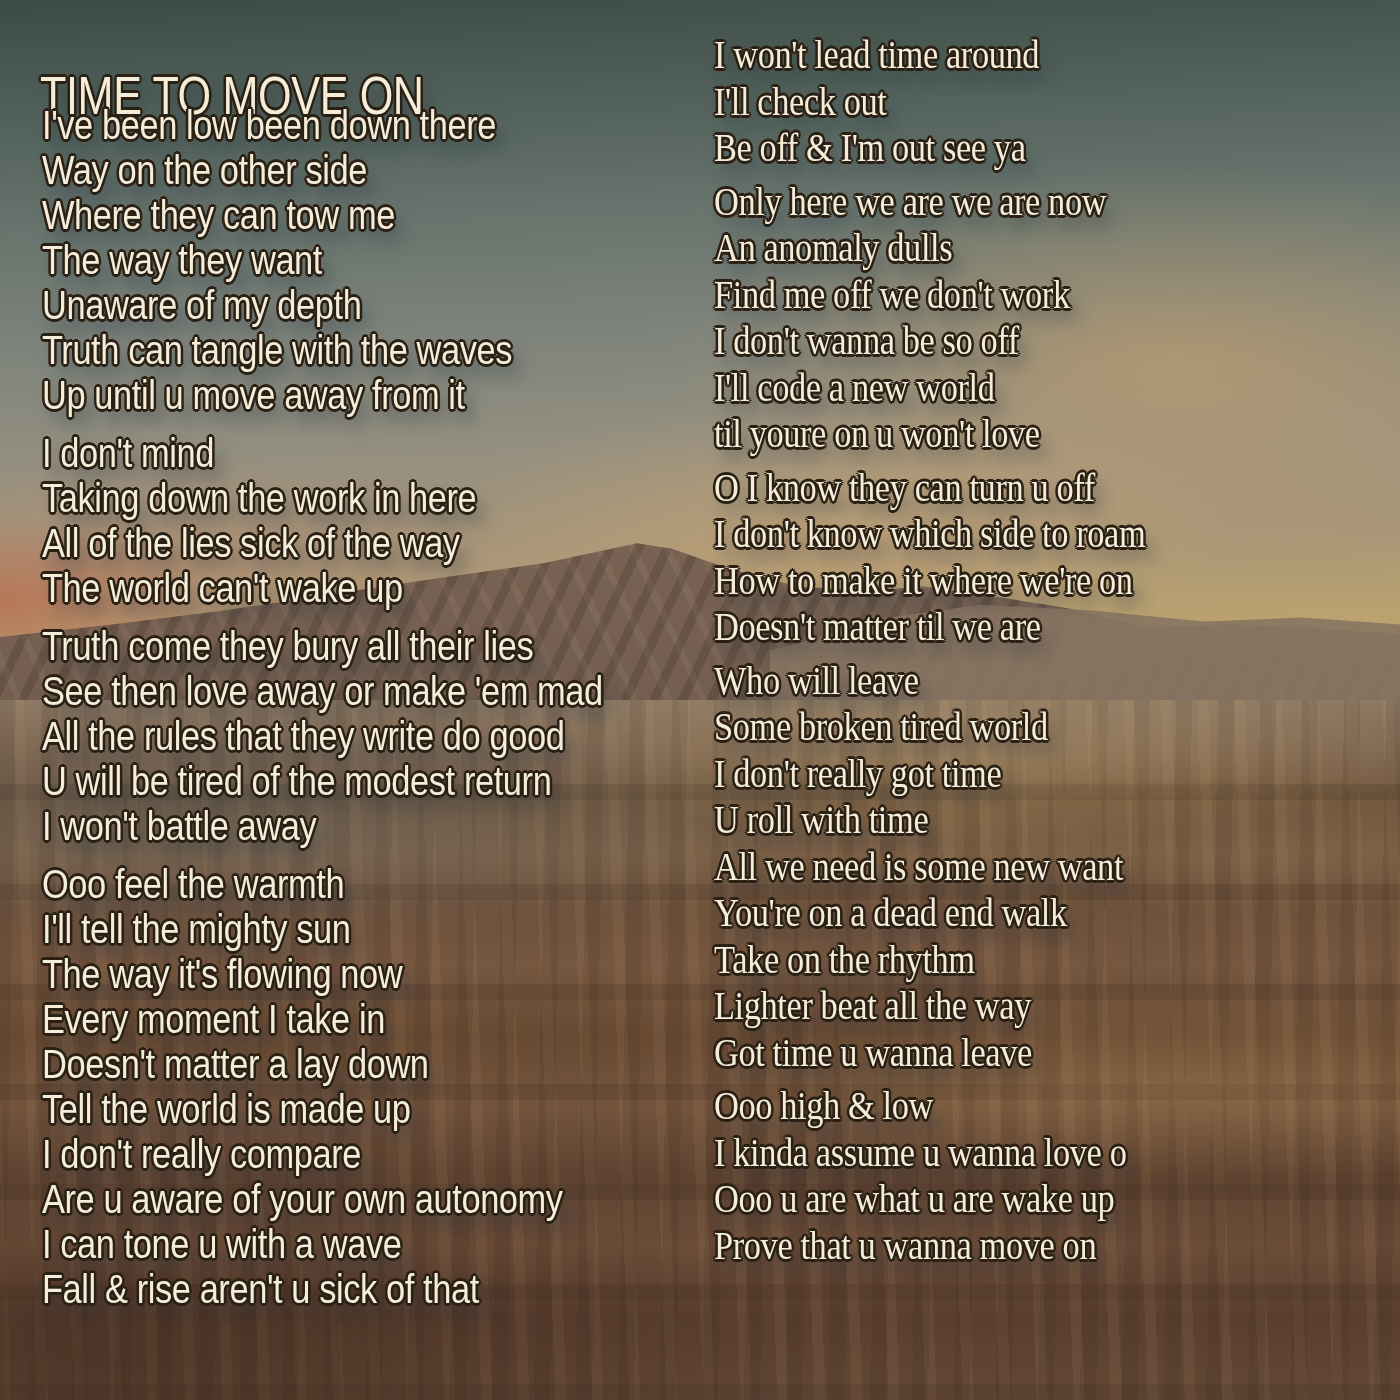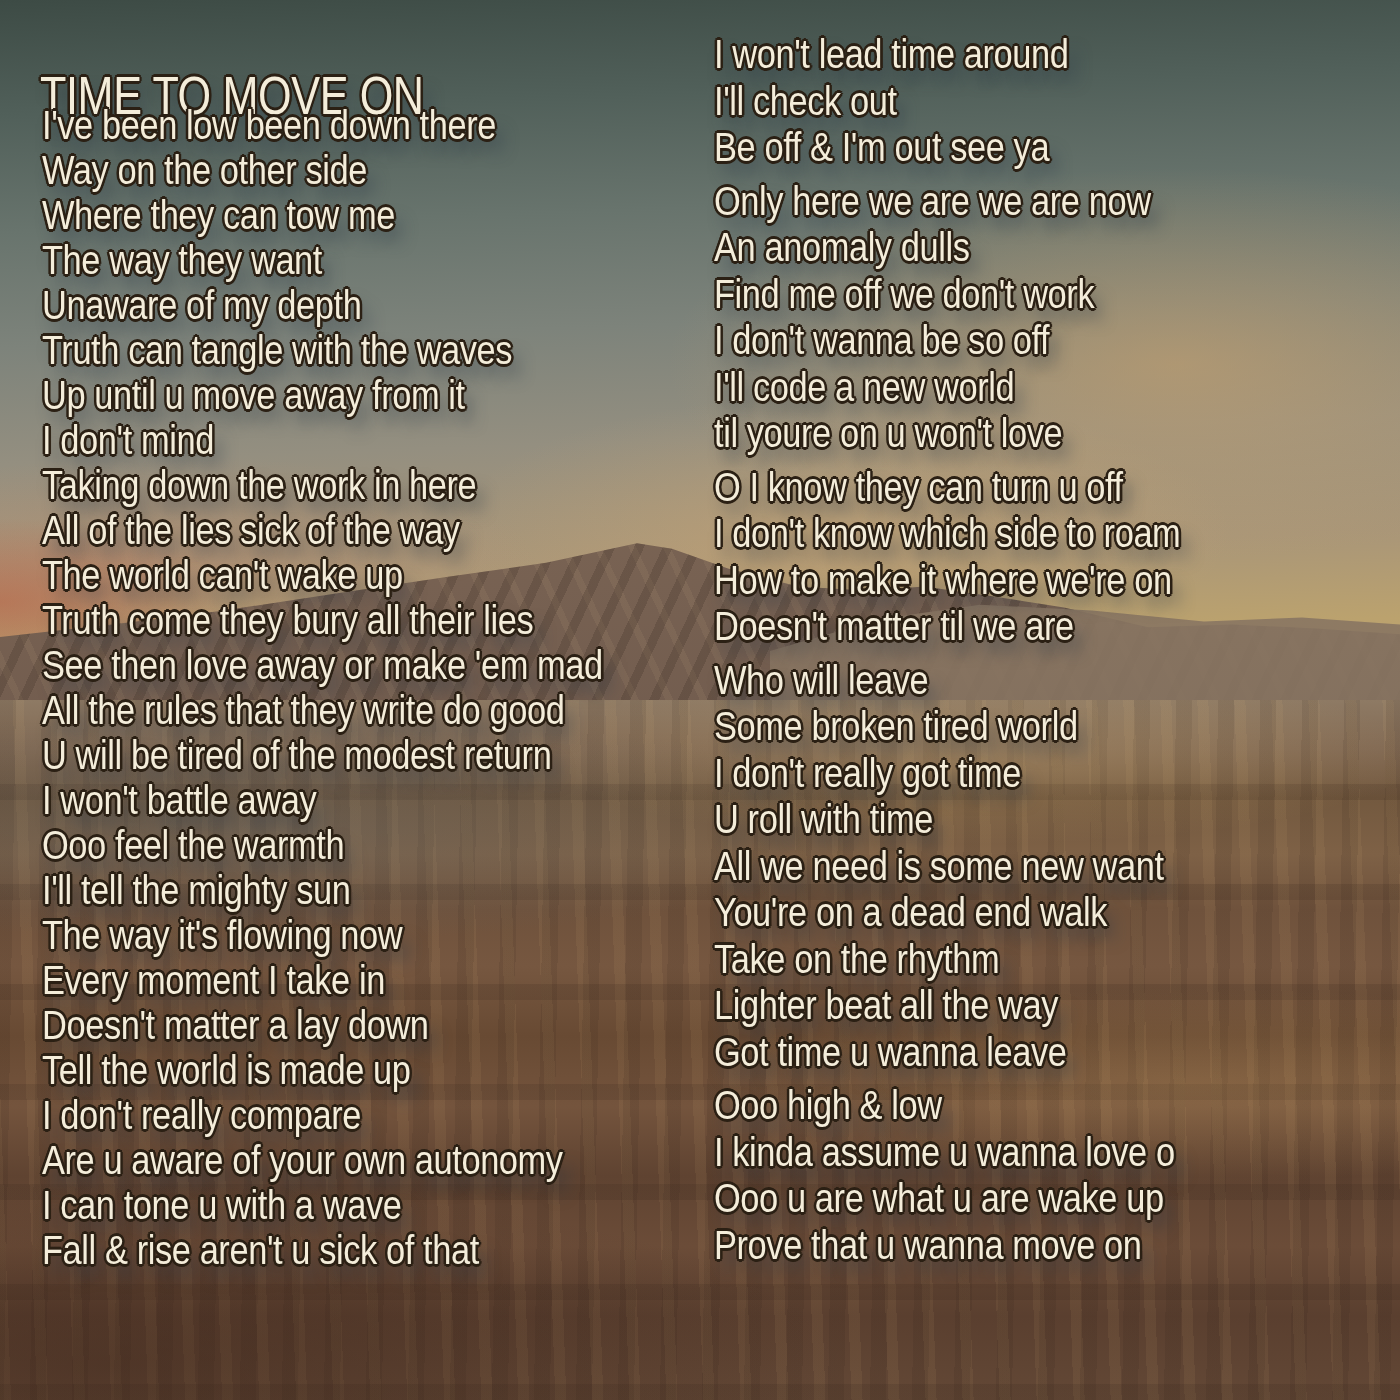--- a/index.html
+++ b/index.html
@@ -71,25 +71,25 @@
       10px 13px 16px rgba(44,58,72,0.65);
   }
   .page-title{
     position:absolute;left:40px;top:24px;font-size:54px;line-height:70px;font-weight:400;
   }
   .page-title .txt{display:inline-block;transform:scaleX(0.80);transform-origin:0 50%;white-space:nowrap;}
   .col{position:absolute;}
   .col-left{left:42px;top:103px;text-decoration:underline;}
   .col-right{left:714px;top:31px;}
   .stanza{margin:0;}
-  .col-left .stanza + .stanza{}
+  .col-left .stanza + .stanza{margin-top:13px;}
   .col-right .stanza + .stanza{margin-top:7px;}
   .line{font-size:41px;font-weight:400;}
   .col-left .line{line-height:45px;height:45px;}
-  .col-right .line{line-height:46.5px;height:46.5px;}
+  .col-right .line{line-height:46.5px;height:46.5px;font-family:Liberation Serif, serif;}
   .line .txt{display:inline-block;transform:scaleX(0.84);transform-origin:0 50%;white-space:nowrap;}
 </style>
 </head>
 <body>
 
 <div class="bg">
   <div class="layer sky"></div>
   <div class="layer sky-glow"></div>
   <div class="layer ridge"></div>
   <div class="layer ridge-texture"></div>

